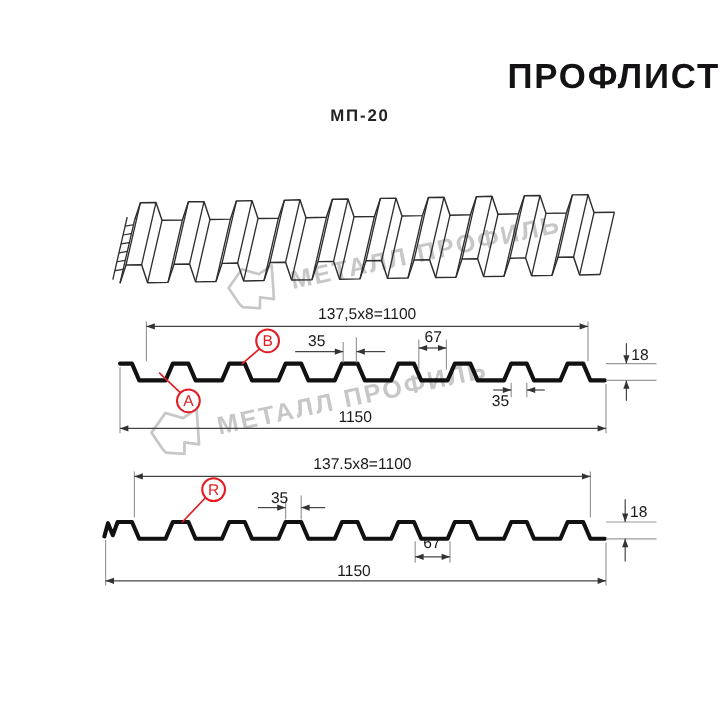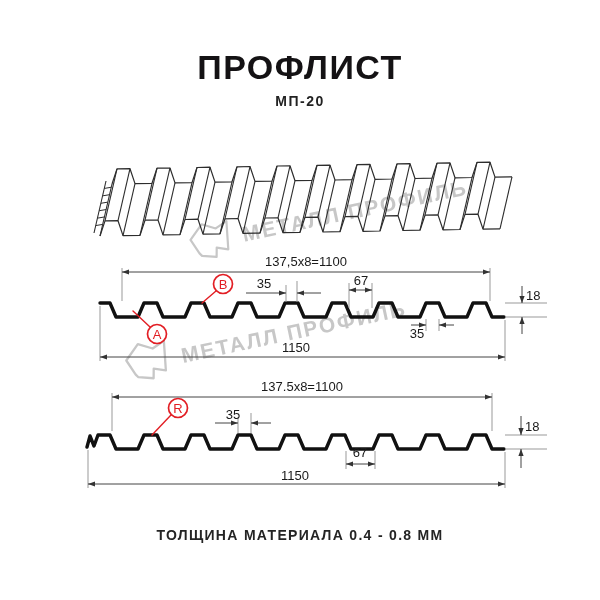--- a/index.html
+++ b/index.html
@@ -1,20 +1,20 @@
 <!DOCTYPE html>
 <html><head>
 <meta charset="utf-8">
 <style>
   html,body{margin:0;padding:0;background:#fff;}
   .page{position:relative;width:600px;height:600px;background:#fff;overflow:hidden;
         font-family:"Liberation Sans",sans-serif;}
   .header{position:absolute;top:0;left:0;width:600px;text-align:center;}
-  .header h1{margin:50px 0 0;font-size:34px;line-height:1;font-weight:800;
-             letter-spacing:1.5px;color:#141214;}
+  .header h1{margin:50px 0 0;font-size:29px;line-height:1;font-weight:800;
+             letter-spacing:1.5px;color:#141214;text-align:right;}
   .subtitle{margin-top:9px;font-size:14px;font-weight:600;letter-spacing:1.5px;color:#222;}
   .footer{position:absolute;top:527px;left:0;width:600px;text-align:center;
           font-size:14px;font-weight:600;letter-spacing:1.3px;color:#242424;}
   .wm{position:absolute;display:flex;align-items:flex-end;gap:9px;
       transform:rotate(-12deg);transform-origin:left bottom;pointer-events:none;}
   .wm span{font-size:21px;font-weight:700;letter-spacing:2px;color:#c7c7c7;white-space:nowrap;
            line-height:1;padding-bottom:10px;}
   .wm1{left:193px;top:196px;height:70px;}
   .wm2{left:128px;top:318px;height:70px;}
   #art{position:absolute;left:0;top:0;}
@@ -191,14 +191,13 @@
       <line x1="216" y1="291" x2="202" y2="303" stroke="#e21e24" stroke-width="1.4"></line>
       <circle cx="223" cy="284" r="9.5" fill="#ffffff" stroke="#e21e24" stroke-width="1.7"></circle>
       <text class="redtxt" x="223" y="288.5" text-anchor="middle">B</text>
 
       <line x1="171" y1="415" x2="152" y2="435" stroke="#e21e24" stroke-width="1.4"></line>
       <circle cx="178" cy="408" r="9.5" fill="#ffffff" stroke="#e21e24" stroke-width="1.7"></circle>
       <text class="redtxt" x="178" y="412.5" text-anchor="middle">R</text>
     </g>
   </svg>
 
-  <div class="footer">ТОЛЩИНА МАТЕРИАЛА 0.4 - 0.8 ММ</div>
 </div>
 
 </body></html>

